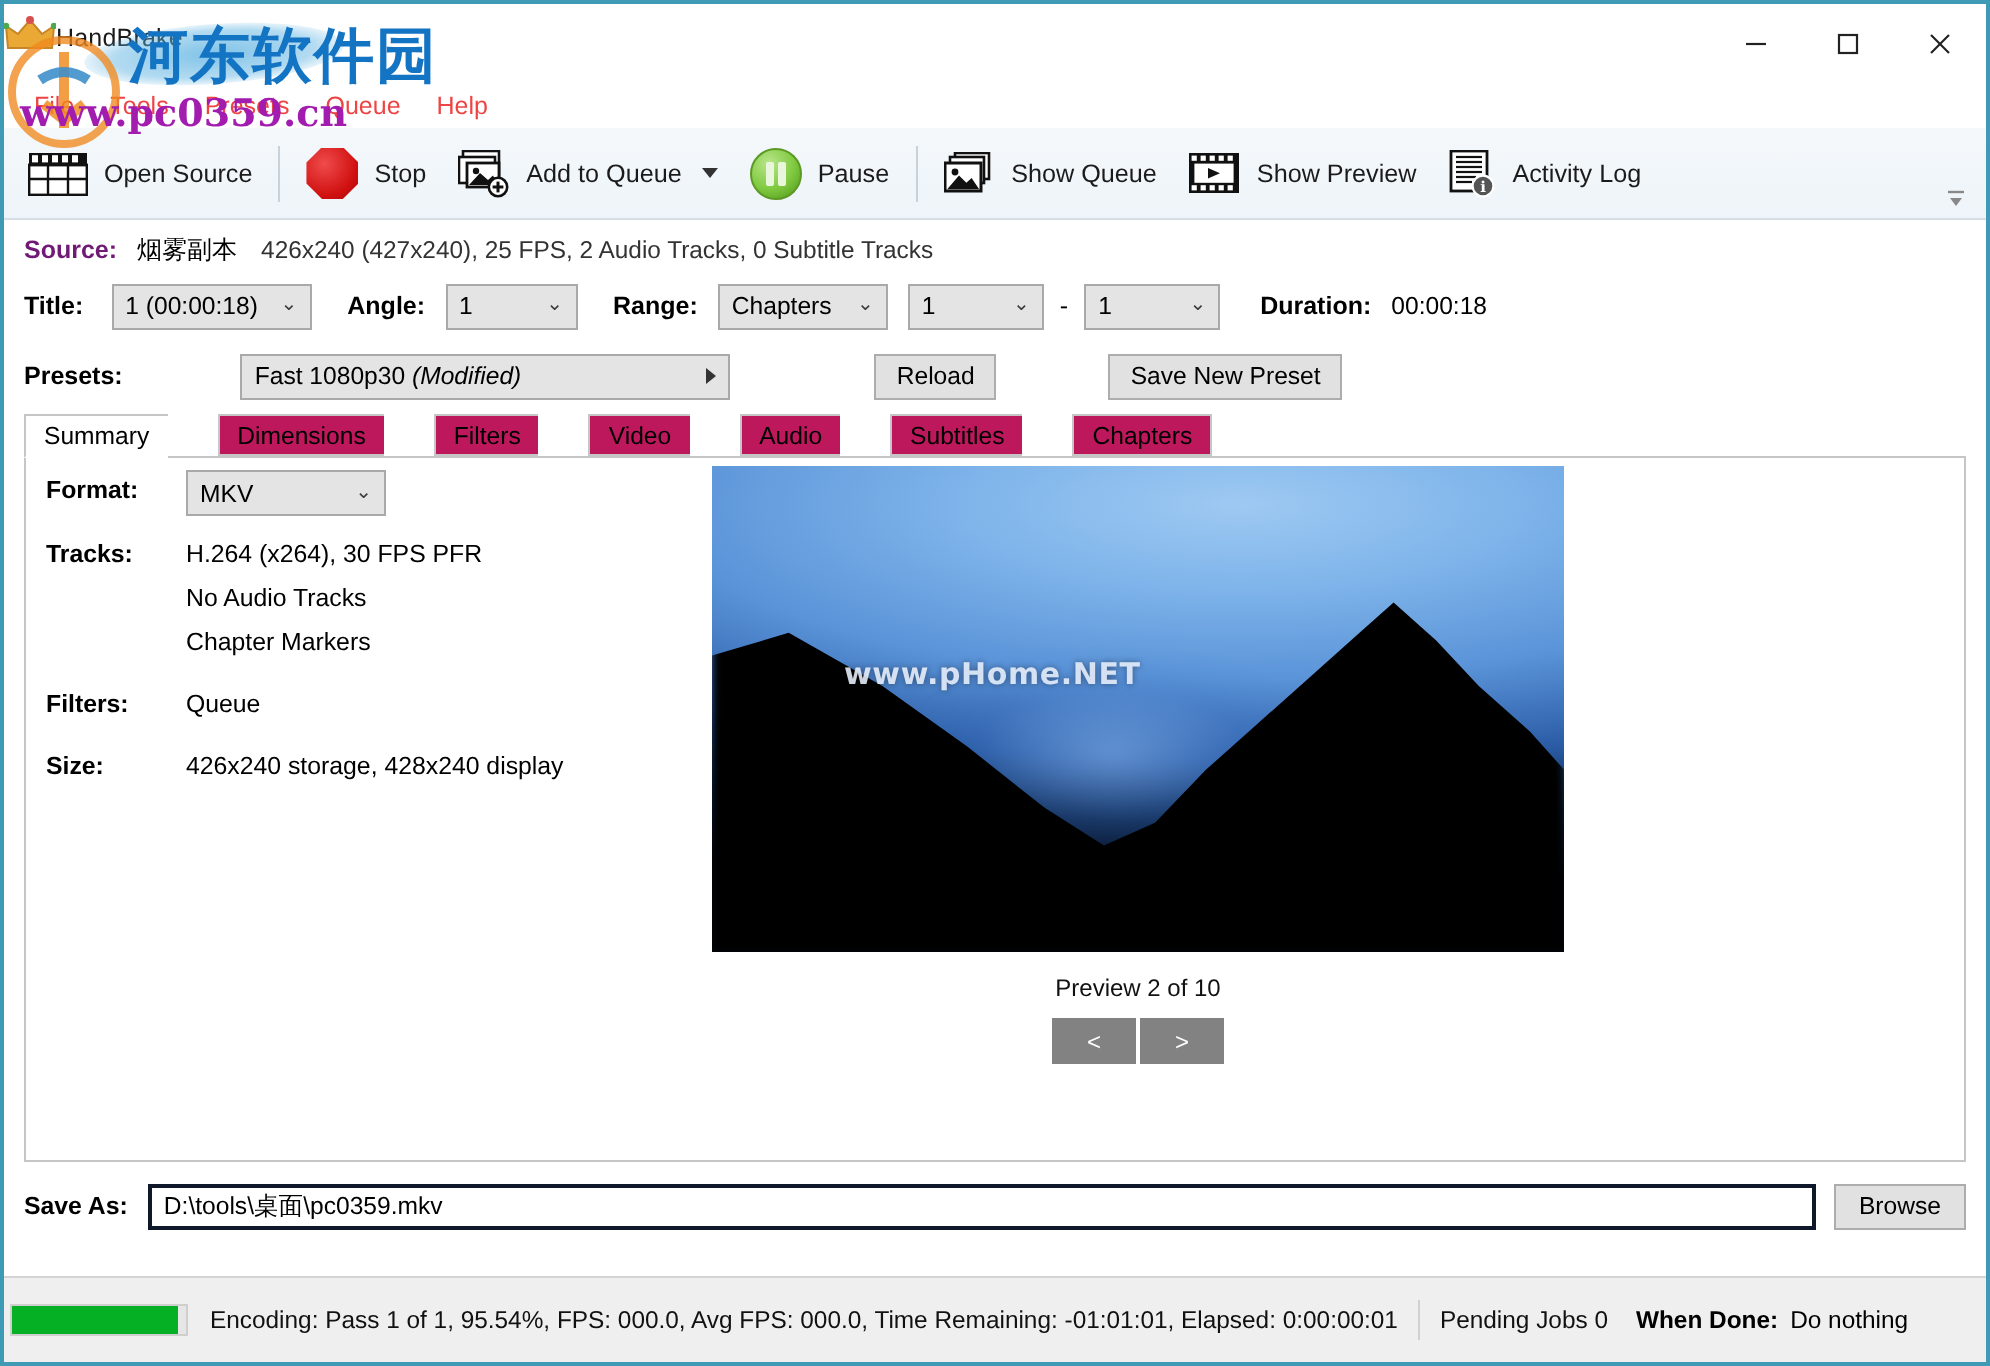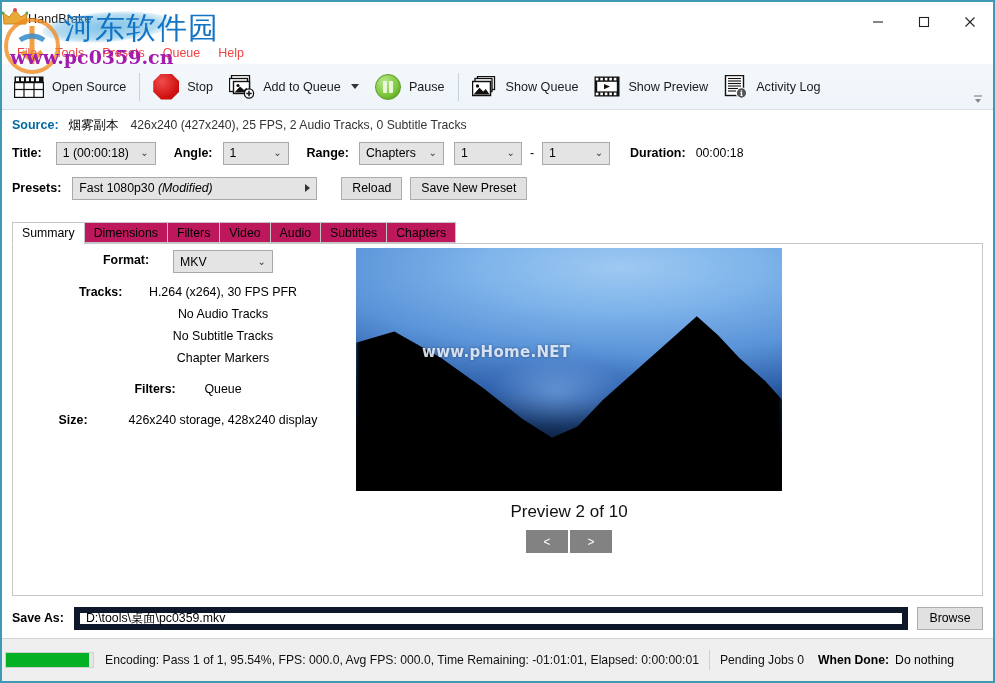--- a/index.html
+++ b/index.html
@@ -127,26 +127,26 @@
     width:4px; height:12px; background:#e9f6dc; border-radius:1px;
   }
   .pause-ico:before { left: 7px; }
   .pause-ico:after  { right: 7px; }
 
   
   .panel { background: #ffffff; padding: 0 10px; }
   .row { display: flex; align-items: center; }
 
   .src-row { height: 26px; padding-top: 4px; }
-  .lbl-bold { font-weight: bold; font-size: 12.5px; color:#0369a1;text-align:right; }
+  .lbl-bold { font-weight: bold; font-size: 12.5px; color:#701a75;text-align:right; }
   .src-name { margin-left: 10px; font-size: 12.5px; color: #000; }
   .src-meta { margin-left: 12px; font-size: 12.2px; color: #333; }
 
   .title-row { height: 34px; }
-  .presets-row { height: 36px; }
+  .presets-row { height: 36px; gap: 48px; }
 
   .lbl { font-size: 12.5px; font-weight: bold; color: #000; }
 
   select.wcombo, .wcombo {
     height: 23px;
     background: #e4e4e4;
     border: 1px solid #a9a9a9;
     font-family: "Liberation Sans", sans-serif;
     font-size: 12.3px;
     color: #000;
@@ -191,26 +191,27 @@
     color: #000;
     padding: 0 10px;
     display: flex; align-items: center; justify-content: center;
     white-space: nowrap;
   }
   .btn-reload { margin-left: 24px; }
   .btn-savepreset { margin-left: 8px; }
 
   
   .tabstrip {
-    margin: 15px 10px 0 10px;
+    margin: 0 10px 0 10px;
     display: flex;
     align-items: flex-end;
     height: 22px;
     position: relative;
     z-index: 3;
+    gap: 25px;
   }
   .tab {
     height: 21px;
     padding: 0 9px;
     display: flex; align-items: center;
     font-size: 12.3px;
     color: #000;
     background: #be185d;
     border: 1px solid #c6c6c6;
     border-right: none;
@@ -233,21 +234,21 @@
     height: 353px;
     position: relative;
   }
 
   
   .summary {
     position: absolute;
     left: 10px; top: 6px;
     width: 330px;
   }
-  .sum-row { display: flex; align-items: flex-start; min-height: 22px; justify-content: center; }
+  .sum-row { display: flex; align-items: flex-start; min-height: 22px; }
   .sum-key {
     width: 70px;
     font-weight: bold;
     font-size: 12.4px;
     padding-top: 3px;
   }
   .sum-val { font-size: 12.4px; padding-top: 3px; }
   .format-combo { width: 100px; }
   .sum-gap { height: 9px; }
 
@@ -284,21 +285,21 @@
     position:absolute; left: 66px; top: 95px;
     color: rgba(235,242,255,.88);
     font-size: 15px;
     font-weight: bold;
     letter-spacing: .3px;
     text-shadow: 0 0 3px rgba(0,0,0,.4);
     font-family: "DejaVu Sans", sans-serif;
   }
   .pv-caption {
     text-align: center;
-    font-size: 17px;
+    font-size: 12px;
     margin-top: 11px;
     color:#111;
   }
   .pv-nav {
     display: flex; justify-content: center; gap: 2px; margin-top: 8px;
   }
   .pv-btn {
     width: 42px; height: 23px;
     background: #828282;
     border: none;
@@ -312,21 +313,21 @@
   .saveas-row {
     margin: 9px 10px 0 10px;
     display: flex; align-items: center;
     height: 26px;
   }
   .saveas-lbl { font-weight: bold; font-size: 12.4px; }
   .saveas-input {
     flex: 1;
     height: 23px;
     margin-left: 10px;
-    border: 6px solid #0f172a;
+    border: 2px solid #0f172a;
     background: #fff;
     font-size: 12.3px;
     padding: 0 6px;
     display: flex; align-items: center;
     color: #000;
   }
   .btn-browse { margin-left: 9px; width: 66px; justify-content:center; }
 
   
   .statusbar {
@@ -363,21 +364,21 @@
     left: 0; top: 0;
     width: 240px; height: 80px;
     pointer-events: none;
     z-index: 50;
   }
   .wm-cn {
     position: absolute;
     left: 62px; top: 6px;
     font-family: "DejaVu Sans", sans-serif;
     font-size: 30px;
-    font-weight: normal;
+    font-weight: bold;
     color: #1474c4;
     letter-spacing: 1px;
     white-space: nowrap;
     text-align: center;
   }
   .wm-url {
     position: absolute;
     left: 8px; top: 44px;
     font-family: "DejaVu Serif", serif;
     font-size: 19px;
@@ -634,24 +635,20 @@
       <div class="sum-row">
         <div class="sum-key">Tracks:</div>
         <div class="sum-val">H.264 (x264), 30 FPS PFR</div>
       </div>
       <div class="sum-row">
         <div class="sum-key"></div>
         <div class="sum-val">No Audio Tracks</div>
       </div>
       <div class="sum-row">
         <div class="sum-key"></div>
-        <div class="sum-val">No Subtitle Tracks</div>
-      </div>
-      <div class="sum-row">
-        <div class="sum-key"></div>
         <div class="sum-val">Chapter Markers</div>
       </div>
 
       <div class="sum-gap"></div>
 
       <div class="sum-row">
         <div class="sum-key">Filters:</div>
         <div class="sum-val">Queue</div>
       </div>
 

